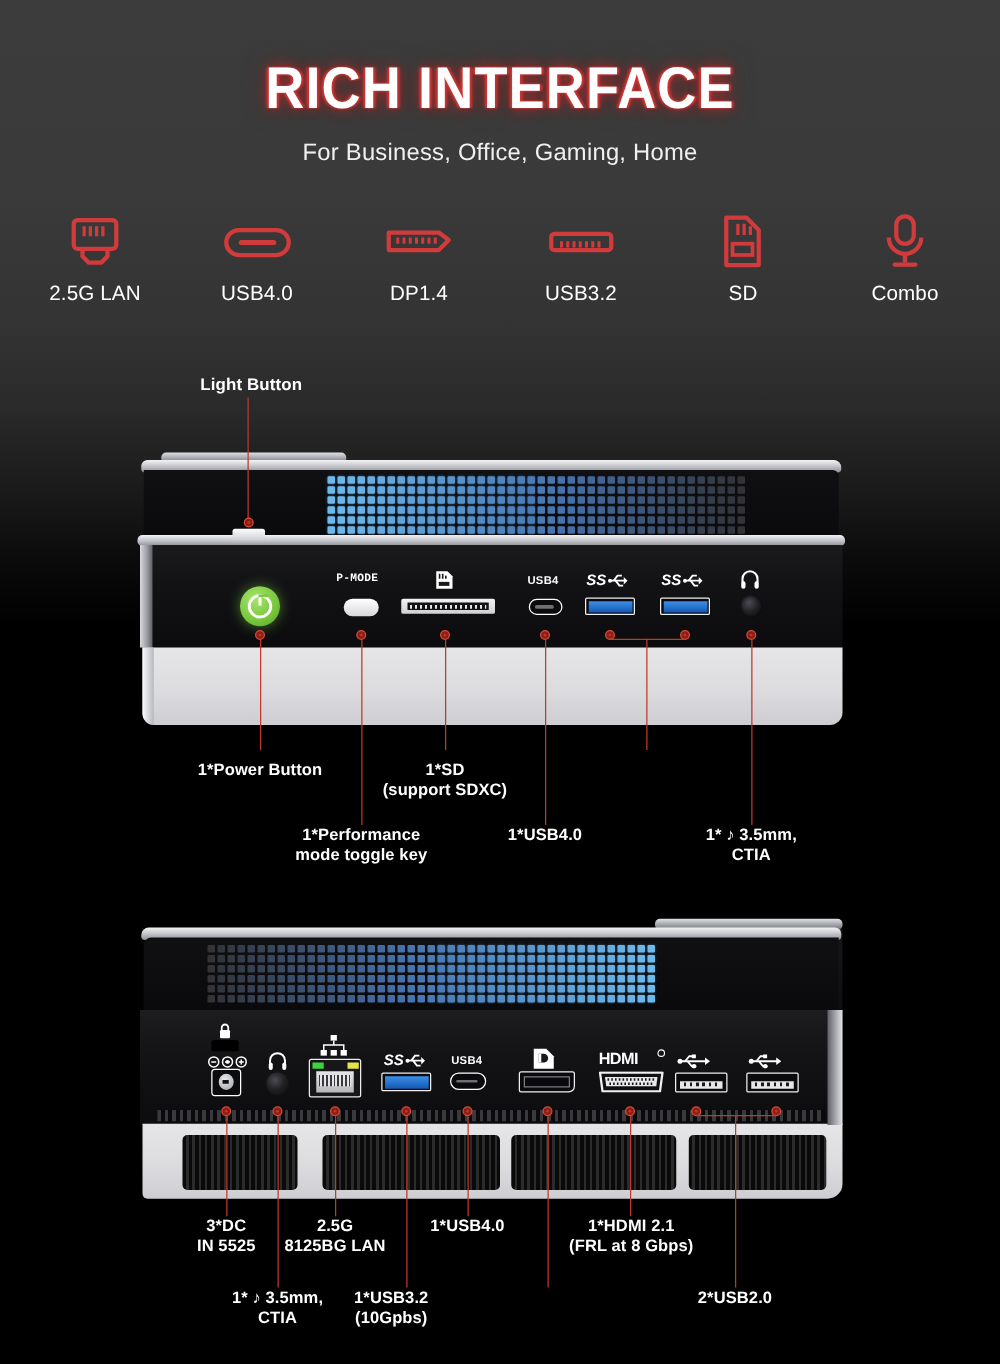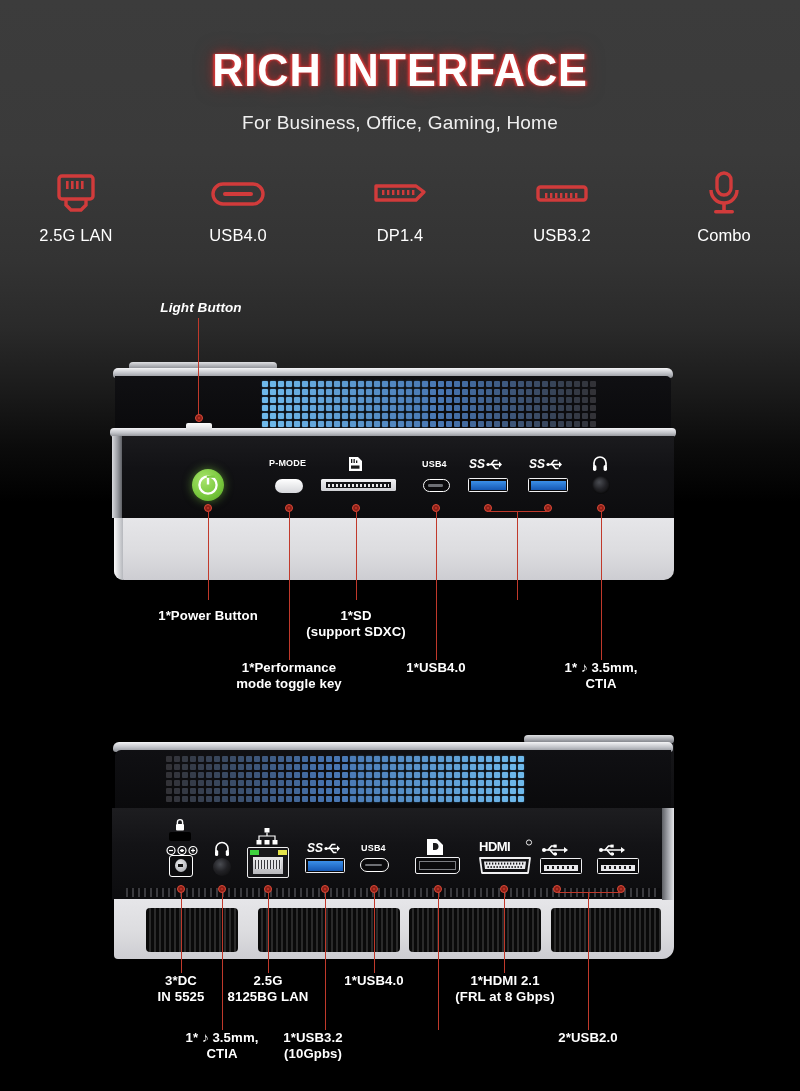--- a/index.html
+++ b/index.html
@@ -172,20 +172,34 @@
               <rect x="27" y="17" width="2.4" height="5"></rect>
             <rect x="32" y="17" width="2.4" height="5"></rect>
               <rect x="37" y="17" width="2.4" height="5"></rect>
             <rect x="42" y="17" width="2.4" height="5"></rect>
           </g>
         </svg>
       </div>
       <div class="iconlabel">USB3.2</div>
     </div>
 
+    <div class="iconcell">
+      <div class="iconbox">
+        <svg class="icn" width="38" height="46" viewBox="0 0 38 46">
+          <path d="M6 4 H22 L32 14 V42 H6 Z" fill="none" stroke="#d13b3b" stroke-width="3.4" stroke-linejoin="round"></path>
+          <g fill="#d13b3b">
+            <rect x="14" y="9" width="2.6" height="9"></rect>
+            <rect x="19" y="9" width="2.6" height="9"></rect>
+            <rect x="24" y="11" width="2.6" height="7"></rect>
+          </g>
+          <rect x="11" y="25" width="16" height="9" fill="none" stroke="#d13b3b" stroke-width="3"></rect>
+        </svg>
+      </div>
+      <div class="iconlabel">SD</div>
+    </div>
 
     <div class="iconcell">
       <div class="iconbox">
         <svg class="icn" width="38" height="48" viewBox="0 0 38 48">
           <rect x="12" y="4" width="14" height="22" rx="7" fill="none" stroke="#d13b3b" stroke-width="3.4"></rect>
           <path d="M6 21 A13 13 0 0 0 32 21" fill="none" stroke="#d13b3b" stroke-width="3.4"></path>
           <rect x="17.2" y="33" width="3.6" height="8" fill="#d13b3b"></rect>
           <rect x="9" y="41" width="20" height="3.4" rx="1.7" fill="#d13b3b"></rect>
         </svg>
       </div>
@@ -482,21 +496,21 @@
     <div style="position:absolute; left:192px; top:469px; width:32px; height:32px; border-radius:50%;
                 background:radial-gradient(circle at 38% 32%, #a8e36a 0%, #7ac93f 55%, #57a524 100%);
                 box-shadow:0 0 10px rgba(122,201,63,0.55);">
       <svg width="32" height="32" viewBox="0 0 32 32">
         <circle cx="16" cy="16" r="8.6" fill="none" stroke="#ffffff" stroke-width="2.3"></circle>
         <rect x="14.8" y="6.5" width="2.4" height="9" fill="#ffffff"></rect>
         <rect x="14.8" y="6.5" width="8" height="2.3" fill="#7ac93f"></rect>
       </svg>
     </div>
 
-    <div class="plabel" style="left:269px; top:458px;">P-MODE</div>
+    <div class="plabel" style="left:269px; top:458px;font-family:Liberation Mono, monospace;">P-MODE</div>
     <div style="position:absolute; left:275px; top:479px; width:28px; height:14px; border-radius:7px;
                 background:linear-gradient(180deg,#ffffff,#d6d7db);"></div>
 
     <div style="position:absolute; left:348px; top:456px;">
       <svg width="15" height="16" viewBox="0 0 15 16">
         <path d="M1 1 H10 L14 5 V15 H1 Z" fill="#ffffff"></path>
         <g fill="#1a1a1a">
             <rect x="3" y="3" width="1.3" height="4"></rect>
             <rect x="5.5" y="3" width="1.3" height="4"></rect>
         <rect x="8" y="4.5" width="1.3" height="2.5"></rect>
@@ -557,21 +571,21 @@
       <svg width="16" height="17" viewBox="0 0 16 17">
         <path d="M2 11 V8 A6 6 0 0 1 14 8 V11" fill="none" stroke="#fff" stroke-width="1.7"></path>
         <rect x="1" y="10" width="3.4" height="6" rx="1.7" fill="#fff"></rect>
         <rect x="11.6" y="10" width="3.4" height="6" rx="1.7" fill="#fff"></rect>
       </svg>
     </div>
     <div style="position:absolute; left:592px; top:476px; width:18px; height:18px; border-radius:50%;
                 background:radial-gradient(circle at 40% 35%, #4a4c52 0%, #222226 45%, #090909 100%);
                 box-shadow:inset 0 0 3px #000;"></div>
 
-    <div class="callout light" style="left:141px; top:300px; width:120px;font-style:italic;">Light Button</div>
+    <div class="callout light" style="left:141px; top:300px; width:120px;">Light Button</div>
     <div class="leader v" style="left:198px; top:318px; height:100px;"></div>
     <div class="dot" style="left:195px; top:414px;"></div>
 
     <div class="dot" style="left:204px; top:504px;"></div>
     <div class="leader v" style="left:208px; top:512px; height:88px;"></div>
     <div class="callout" style="left:148px; top:608px; width:120px;">1*Power Button</div>
 
     <div class="dot" style="left:285px; top:504px;"></div>
     <div class="leader v" style="left:289px; top:512px; height:148px;"></div>
     <div class="callout" style="left:229px; top:660px; width:120px;">1*Performance

